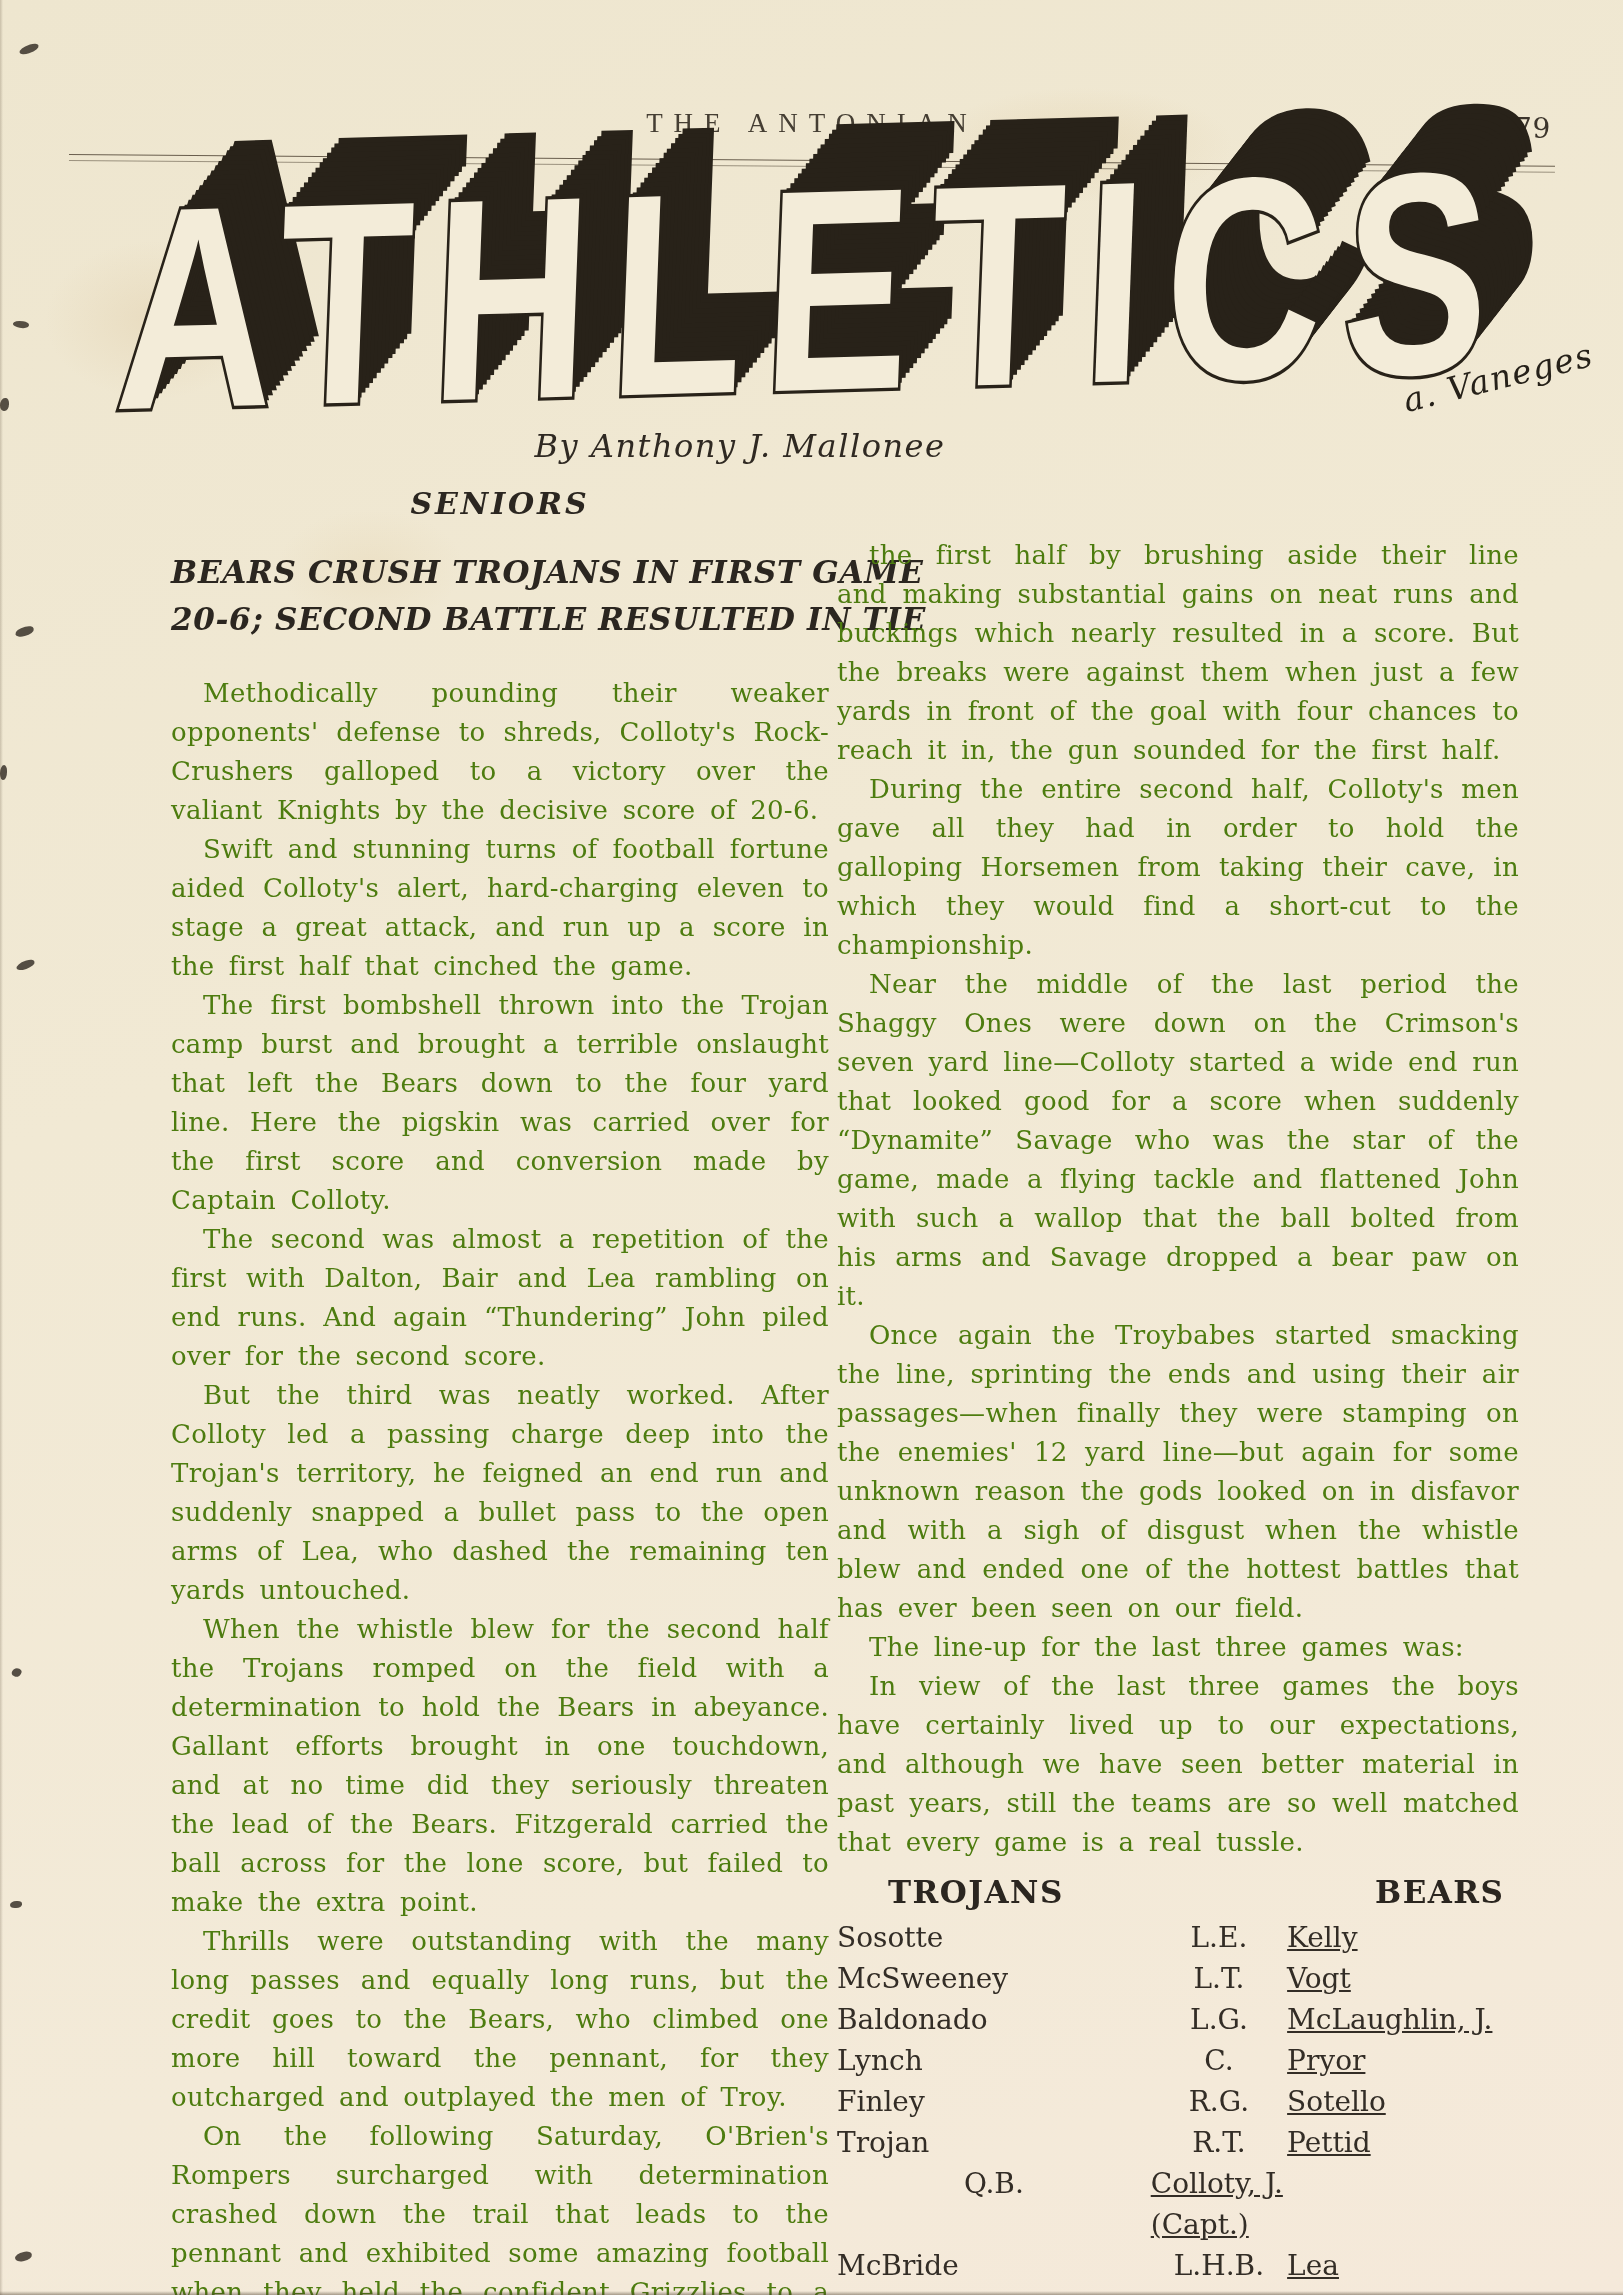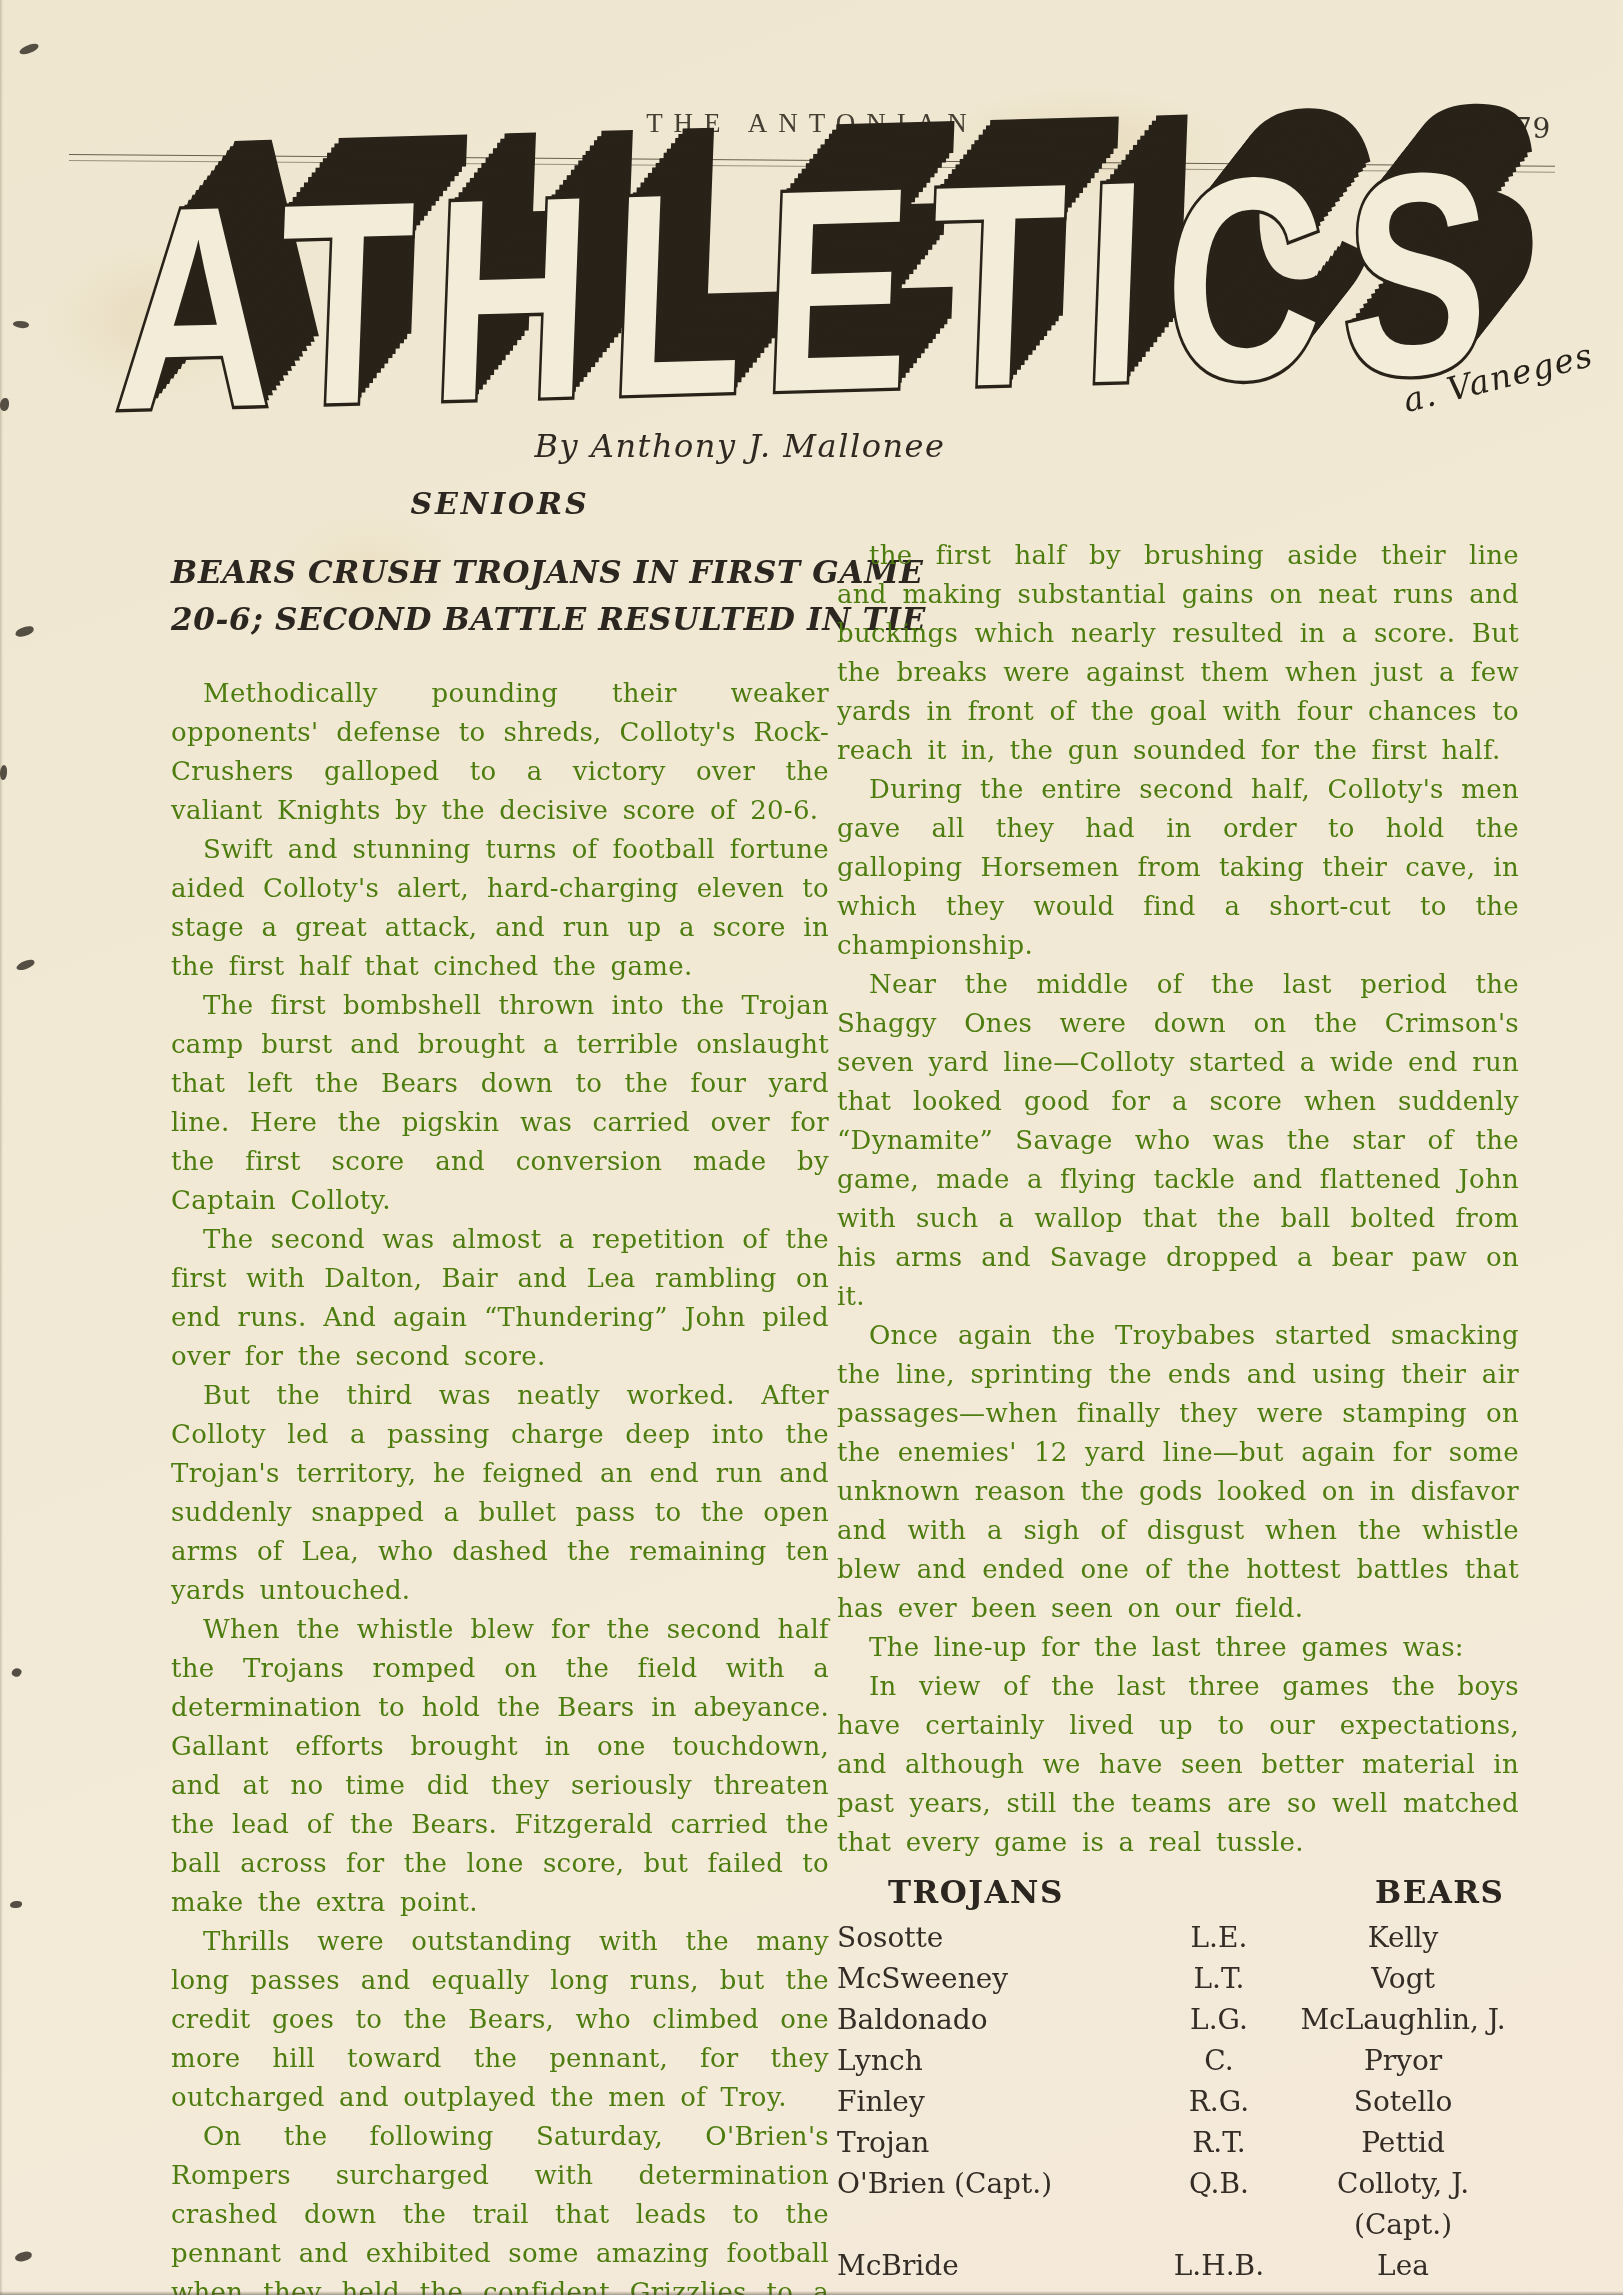--- a/index.html
+++ b/index.html
@@ -90,21 +90,21 @@
     font-size:31px;font-weight:700;color:#2b2620;letter-spacing:1.5px;
   }
   .lineup-header .t1{padding-left:51px;}
   .lineup-header .t2{text-align:right;padding-right:14.5px;}
   .lineup-table{width:100%;}
   .lineup-row{
     display:grid;grid-template-columns:46% 20% 34%;
     font-size:28px;line-height:41px;color:#332d26;
   }
   .lineup-row .pos{text-align:center;}
-  .lineup-row .bear{text-align:center;}
+  .lineup-row .bear{text-align:left;text-decoration:underline;}
 </style>
 </head>
 <body>
 
 <div class="stain stain1"></div>
 <div class="stain stain2"></div>
 <div class="stain stain3"></div>
 
 <div class="masthead-row">
   <div class="publication">THE ANTONIAN</div>
@@ -173,21 +173,20 @@
       <div class="trojan">Finley</div>
       <div class="pos">R.G.</div>
       <div class="bear">Sotello</div>
     </div>
     <div class="lineup-row">
       <div class="trojan">Trojan</div>
       <div class="pos">R.T.</div>
       <div class="bear">Pettid</div>
     </div>
     <div class="lineup-row">
-      <div class="trojan">O'Brien (Capt.)</div>
       <div class="pos">Q.B.</div>
       <div class="bear">Colloty, J. (Capt.)</div>
     </div>
     <div class="lineup-row">
       <div class="trojan">McBride</div>
       <div class="pos">L.H.B.</div>
       <div class="bear">Lea</div>
     </div>
 
   </div>

